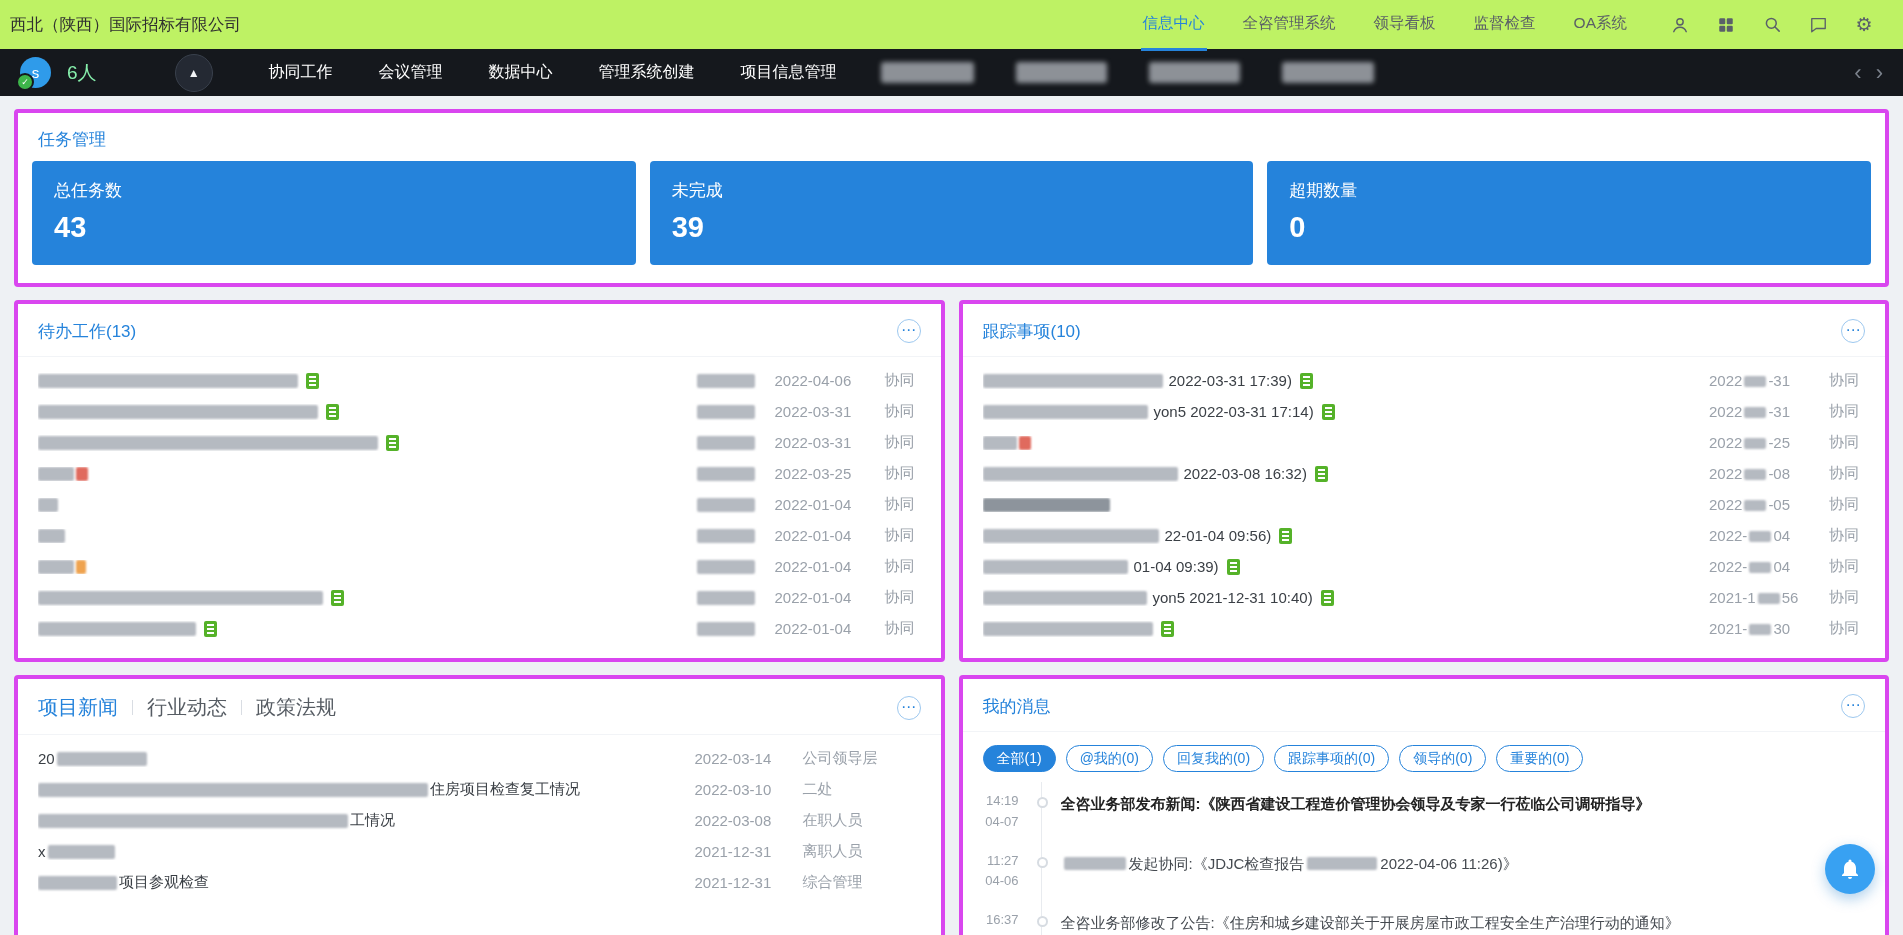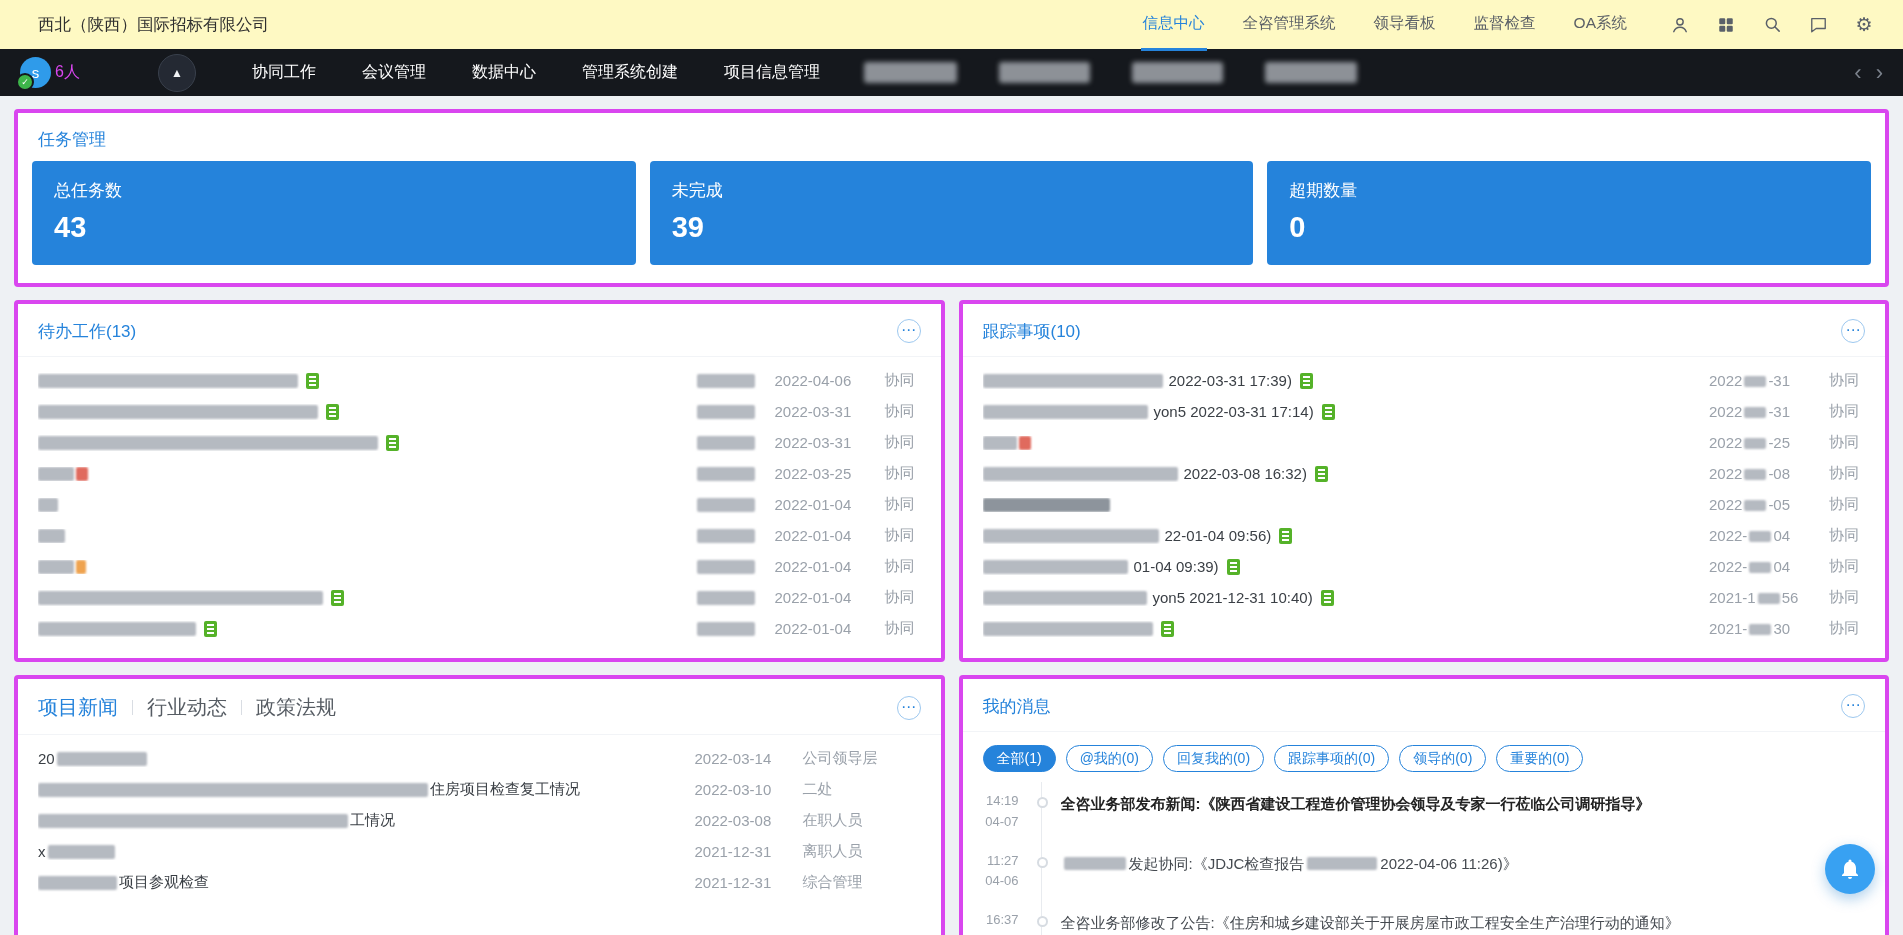--- a/index.html
+++ b/index.html
@@ -1,35 +1,35 @@
 <!DOCTYPE html>
 <html><head>
 <meta charset="utf-8">
 <style>
   html,body{margin:0;padding:0}
   body{font-family:"Liberation Sans","DejaVu Sans",sans-serif;background:#eef1f4;color:#333}
   .screen{width:1903px;height:935px;overflow:hidden;position:relative;background:#eef1f4}
 
   
-  .topbar{height:49px;background:#fef9c3;display:flex;align-items:center;padding:0 28px 0 38px}
+  .topbar{height:49px;background:#bef264;display:flex;align-items:center;padding:0 28px 0 10px}
   .company{font-size:16.5px;color:#2f2f2f;white-space:nowrap}
   .topbar-right{margin-left:auto;display:flex;align-items:center;gap:42px}
   .topnav{display:flex;gap:38px;height:53px}
   .topnav-item{font-size:15.5px;color:#5a5f66;line-height:49px;position:relative;cursor:pointer;white-space:nowrap}
   .topnav-item.active{color:#2583db}
   .topnav-item.active::after{content:"";position:absolute;left:-2px;right:-2px;bottom:0;height:3px;background:#2583db}
   .topbar-icons{display:flex;align-items:center;gap:24px}
   .icon-btn{width:22px;height:22px;display:flex;align-items:center;justify-content:center;cursor:pointer}
   .gear-glyph{font-size:19px;color:#5a6069;line-height:1}
 
   
   .mainnav{height:47px;background:#15181d;display:flex;align-items:center;padding:0 20px}
   .avatar{width:31px;height:31px;border-radius:50%;background:#2f9bea;color:#fff;font-size:15px;display:flex;align-items:center;justify-content:center;position:relative;flex:none;cursor:pointer}
   .chk{position:absolute;left:-4px;bottom:-3px;width:14px;height:14px;border-radius:50%;background:#3db54a;color:#fff;font-size:9px;line-height:14px;text-align:center;border:2px solid #15181d;box-sizing:content-box}
-  .user-count{color:#d946ef;font-size:16px;margin-left:4px;white-space:nowrap}
+  .user-count{color:#86efac;font-size:19px;margin-left:16px;white-space:nowrap}
   .navcircle{width:36px;height:36px;border-radius:50%;background:#242933;border:1px solid #39404c;margin-left:78px;display:flex;align-items:center;justify-content:center;cursor:pointer;flex:none}
   .navcircle-glyph{color:#f2f4f6;font-size:12px}
   .mainmenu{display:flex;gap:46px;margin-left:56px}
   .mainmenu-item{color:#fff;font-size:16px;cursor:pointer;white-space:nowrap}
   .nav-redacts{display:flex;gap:42px;margin-left:44px;align-items:center}
   .rd-nav{height:21px;border-radius:3px;background:rgba(222,227,233,.6);filter:blur(2.5px)}
   .nav-arrows{margin-left:auto;display:flex;gap:14px;align-items:center}
   .chev{color:#7b828c;font-size:22px;line-height:1;cursor:pointer}
 
   

